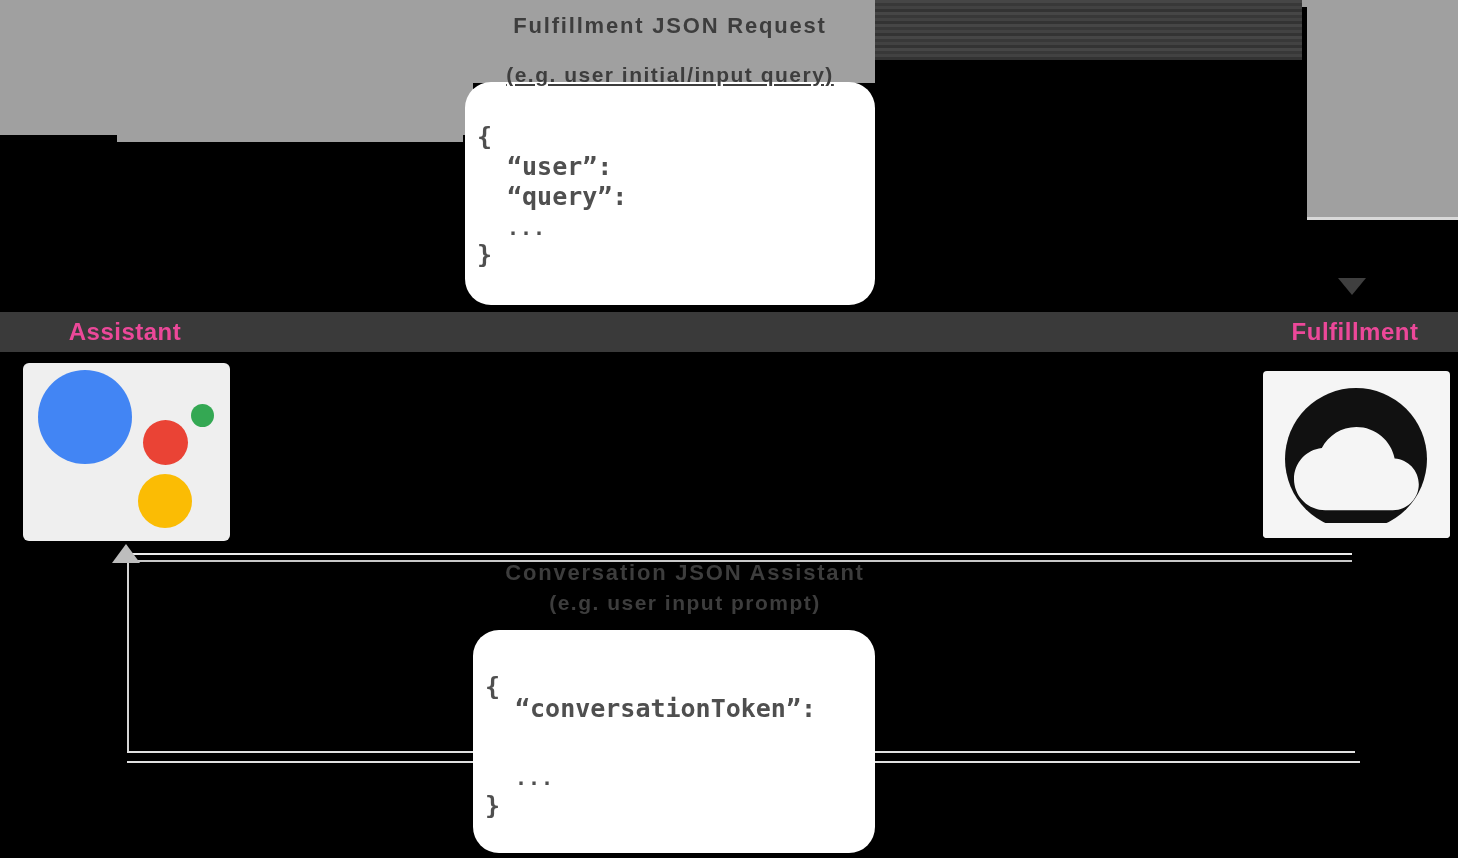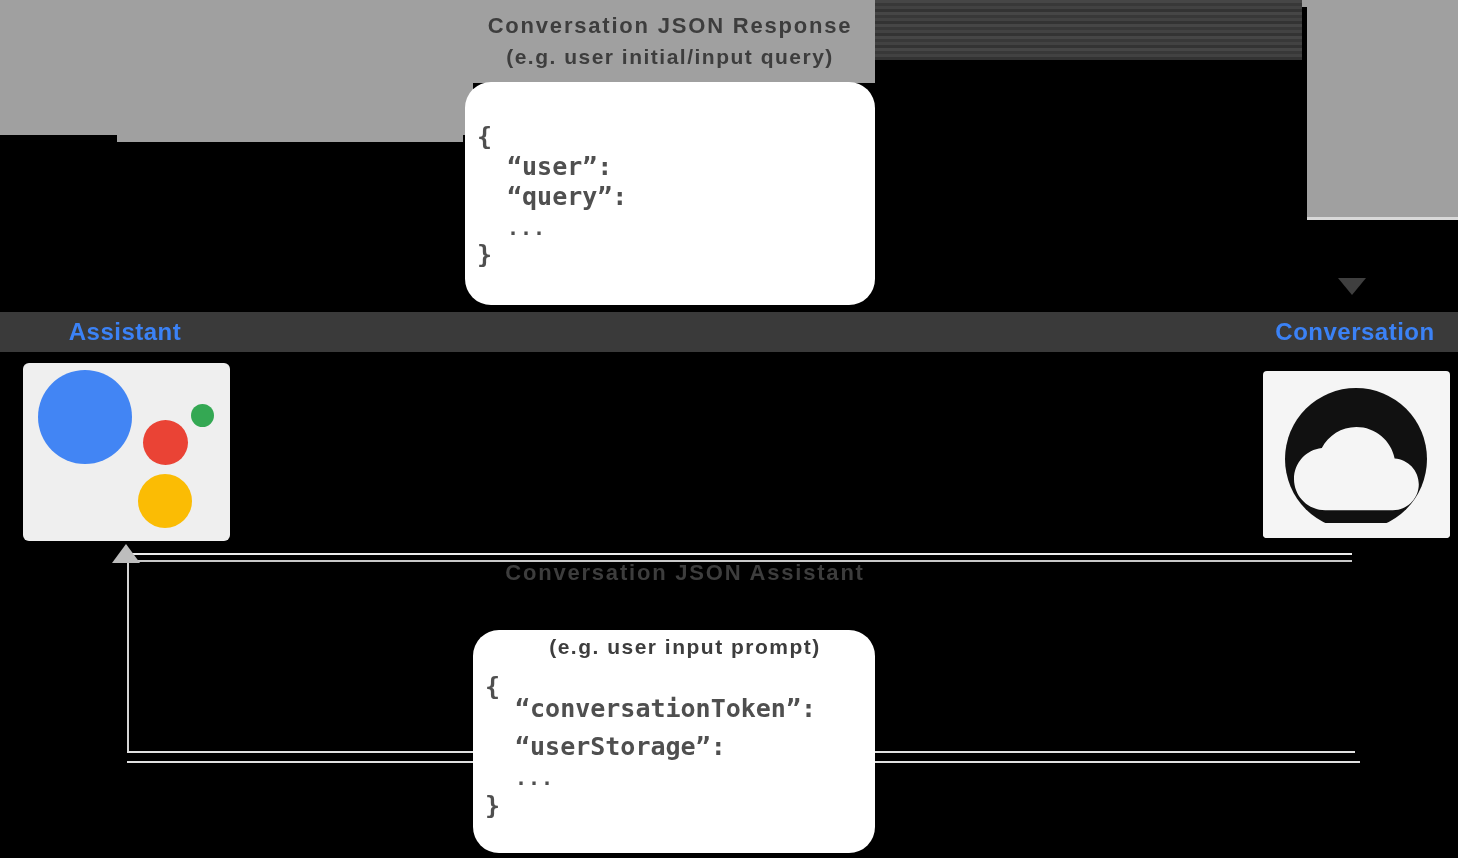--- a/index.html
+++ b/index.html
@@ -15,21 +15,21 @@
   .blockD{left:1352px;top:165;width:106px;height:142px;}
   .g1a{left:0;top:545;width:875px;height:83px;}
   .g1b{left:0;top:628;width:473px;height:135px;}
   .g2{left:875px;top:548;width:427px;height:15px;}
   .g3{left:875px;top:623;width:427px;height:5px;}
   .g4{left:1307px;top:545;width:151px;height:217px;border-bottom:3px solid #d8d8d8;}
   .stripeband{left:875px;top:563;width:427px;height:60px;
     background:repeating-linear-gradient(180deg,#464646 0px,#464646 3px,#383838 3px,#383838 6px,#424242 6px,#424242 9px,#333 9px,#333 12px);}
   
   .band{left:0;top:312px;width:1458px;height:40px;background:#3a3a3a;}
-  .actor-label{top:318px;font-size:24px;font-weight:bold;color:#3b82f6;text-align:center;letter-spacing:.5px;}
+  .actor-label{top:318px;font-size:24px;font-weight:bold;color:#ec4899;text-align:center;letter-spacing:.5px;}
   
   .title{font-size:22px;font-weight:bold;color:#3d3d3d;text-align:center;letter-spacing:1.8px;}
   .subtitle{font-size:21px;font-weight:bold;color:#3d3d3d;text-align:center;letter-spacing:1.5px;}
   
   .codebox{background:#fff;border-radius:26px;z-index:4;}
   .box-request{left:465px;top:82px;width:410px;height:223px;}
   .box-response{left:473px;top:630px;width:402px;height:223px;}
   .codeline{position:absolute;left:12px;font-family:"DejaVu Sans Mono",monospace;font-weight:bold;
             font-size:25px;color:#4f4f4f;white-space:pre;}
   .codeline.key{left:42px;}
@@ -77,55 +77,54 @@
 
   <div class="abs lightline ll-a"></div>
   <div class="abs lightline ll-b"></div>
   <div class="abs lightline ll-c"></div>
   <div class="abs lightline ll-d"></div>
   <div class="abs ll-v"></div>
 
   <div class="abs arrowhead-down"></div>
   <div class="abs arrowhead-up"></div>
 
-  <div class="abs txt title" style="left:370px;top:13px;width:600px;">Conversation JSON Response</div>
-  <div class="abs txt subtitle" style="left:370px;top:45px;width:600px;">(e.g. user initial/input query)</div>
+  <div class="abs txt title" style="left:370px;top:13px;width:600px;">Fulfillment JSON Request</div>
+  <div class="abs txt subtitle" style="left:370px;top:63px;width:600px;text-decoration:underline;">(e.g. user initial/input query)</div>
 
   <div class="abs codebox box-request">
     <div class="codeline" style="top:40px;">{</div>
     <div class="codeline key" style="top:70px;">“user”:</div>
     <div class="codeline key" style="top:100px;">“query”:</div>
     <div class="codeline dots" style="top:134px;">...</div>
     <div class="codeline" style="top:158px;">}</div>
   </div>
 
   <div class="abs txt actor-label" style="left:40px;width:170px;">Assistant</div>
-  <div class="abs txt actor-label" style="left:1270px;width:170px;">Conversation</div>
+  <div class="abs txt actor-label" style="left:1270px;width:170px;">Fulfillment</div>
 
   <div class="abs assistant-box">
     <div class="dot dot-blue"></div>
     <div class="dot dot-red"></div>
     <div class="dot dot-green"></div>
     <div class="dot dot-yellow"></div>
   </div>
 
   <div class="abs cloud-box">
     <svg width="187" height="167" viewBox="0 0 187 167">
       <circle cx="93" cy="88" r="71" fill="#111"></circle>
       <rect x="0" y="152" width="187" height="15" fill="#f5f5f5"></rect>
       <g transform="translate(31,35.2) scale(5.2)">
         <path fill="#f5f5f5" d="M19.35 10.04C18.67 6.59 15.64 4 12 4 9.11 4 6.6 5.64 5.35 8.04 2.34 8.36 0 10.91 0 14c0 3.31 2.69 6 6 6h13c2.76 0 5-2.24 5-5 0-2.64-2.05-4.78-4.65-4.96z"></path>
       </g>
     </svg>
   </div>
 
   <div class="abs txt title" style="left:390px;top:560px;width:590px;">Conversation JSON Assistant</div>
-  <div class="abs txt subtitle" style="left:390px;top:591px;width:590px;margin-top:44px;">(e.g. user input prompt)</div>
+  <div class="abs txt subtitle" style="left:390px;top:591px;width:590px;">(e.g. user input prompt)</div>
 
   <div class="abs codebox box-response">
     <div class="codeline" style="top:42px;">{</div>
     <div class="codeline key" style="top:64px;">“conversationToken”:</div>
-    <div class="codeline key" style="top:102px;">“userStorage”:</div>
     <div class="codeline dots" style="top:136px;">...</div>
     <div class="codeline" style="top:161px;">}</div>
   </div>
 
 </div>
 
 </body></html>

